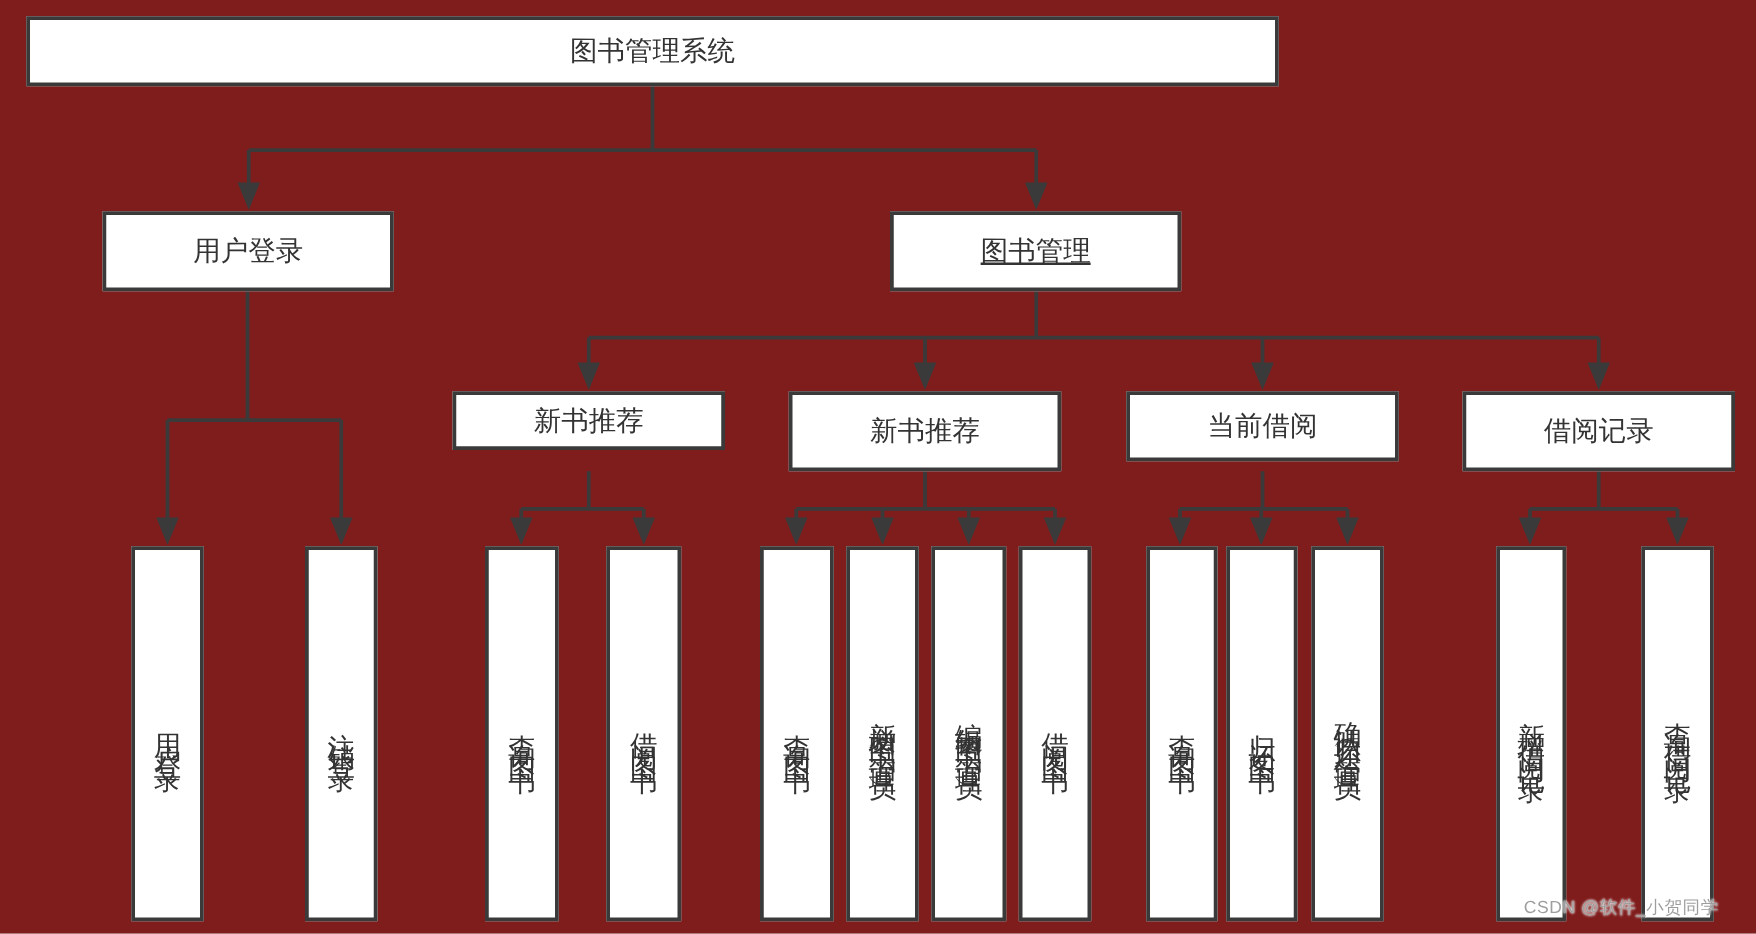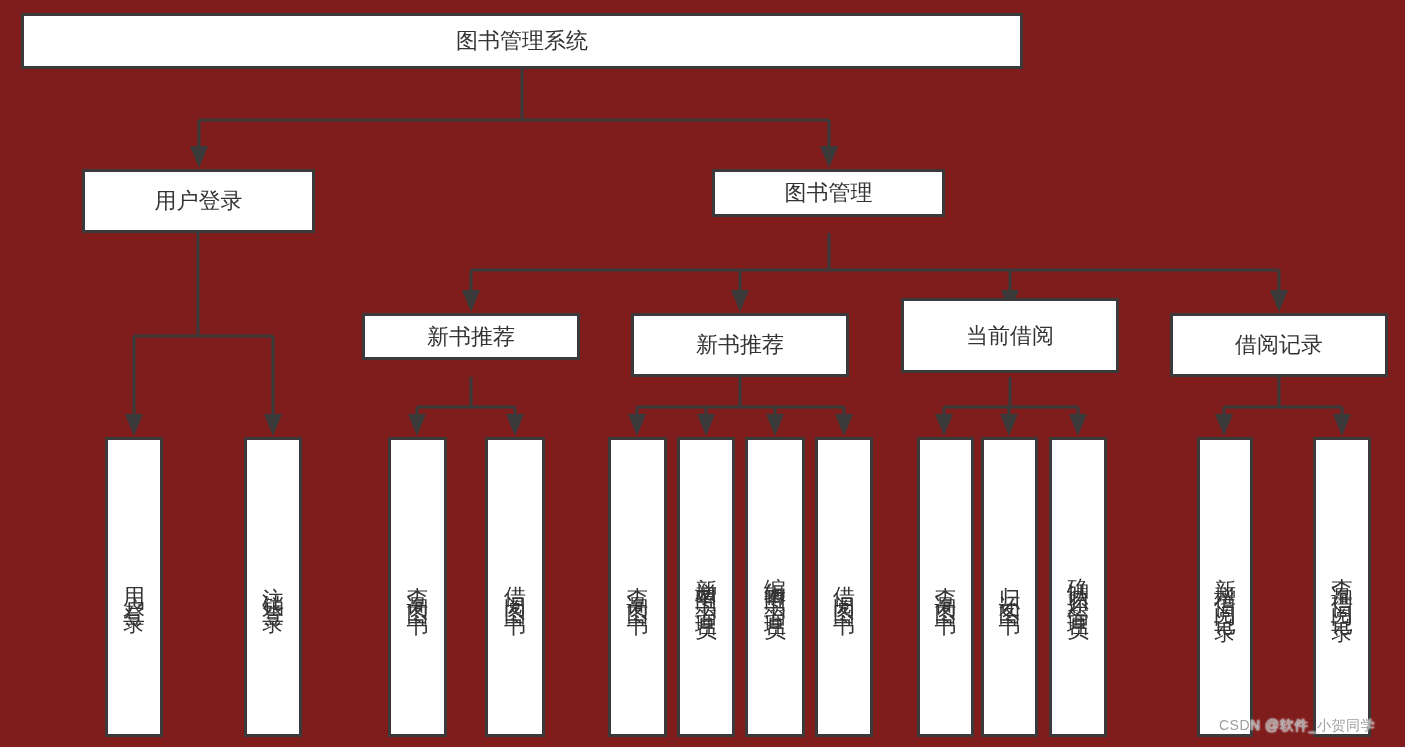--- a/index.html
+++ b/index.html
@@ -102,25 +102,25 @@
     <polygon points="1000,414 1018,414 1009,436" fill="#3a3a3a"></polygon>
     <polygon points="1069,414 1087,414 1078,436" fill="#3a3a3a"></polygon>
 
     <polygon points="1215,414 1233,414 1224,436" fill="#3a3a3a"></polygon>
     <polygon points="1333,414 1351,414 1342,436" fill="#3a3a3a"></polygon>
   </svg>
 
   <div class="hnode" style="left:21px; top:13px; width:1002px; height:56px;">图书管理系统</div>
 
   <div class="hnode" style="left:82px; top:169px; width:233px; height:64px;">用户登录</div>
-  <div class="hnode" style="left:712px; top:169px; width:233px; height:48px;">图书管理</div>
+  <div class="hnode" style="left:712px; top:169px; width:233px; height:64px;text-decoration:underline;">图书管理</div>
 
   <div class="hnode" style="left:362px; top:313px; width:218px; height:47px;">新书推荐</div>
   <div class="hnode" style="left:631px; top:313px; width:218px; height:64px;">新书推荐</div>
-  <div class="hnode" style="left:901px; top:298px; width:218px; height:75px;">当前借阅</div>
+  <div class="hnode" style="left:901px; top:313px; width:218px; height:56px;">当前借阅</div>
   <div class="hnode" style="left:1170px; top:313px; width:218px; height:64px;">借阅记录</div>
 
   <div class="vnode" style="left:105px; top:437px; width:58px; height:300px;">用户登录</div>
   <div class="vnode" style="left:244px; top:437px; width:58px; height:300px;">注销登录</div>
 
   <div class="vnode" style="left:388px; top:437px; width:59px; height:300px;">查询图书</div>
   <div class="vnode" style="left:485px; top:437px; width:60px; height:300px;">借阅图书</div>
 
   <div class="vnode" style="left:608px; top:437px; width:59px; height:300px;">查询图书</div>
   <div class="vnode" style="left:677px; top:437px; width:58px; height:300px; letter-spacing:6px;">新增图书（管理员）</div>

